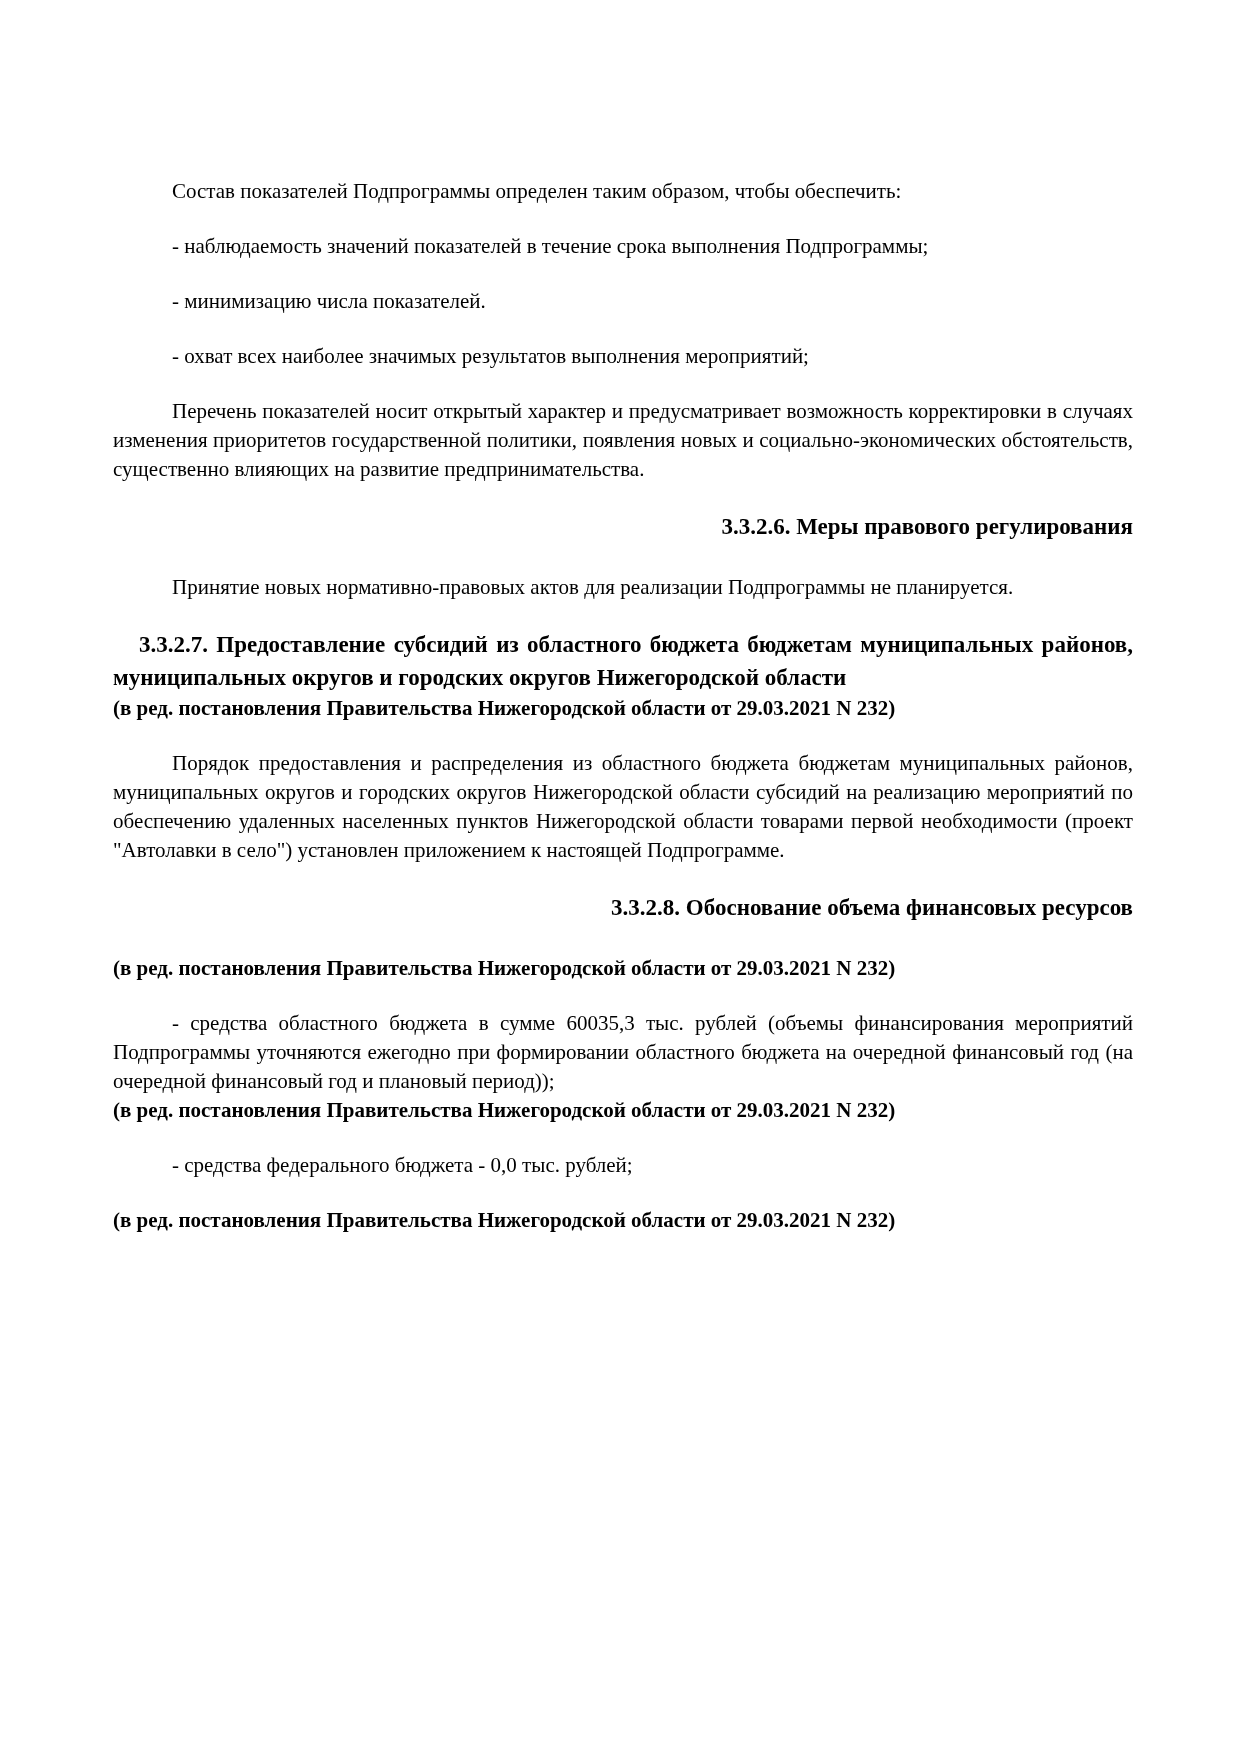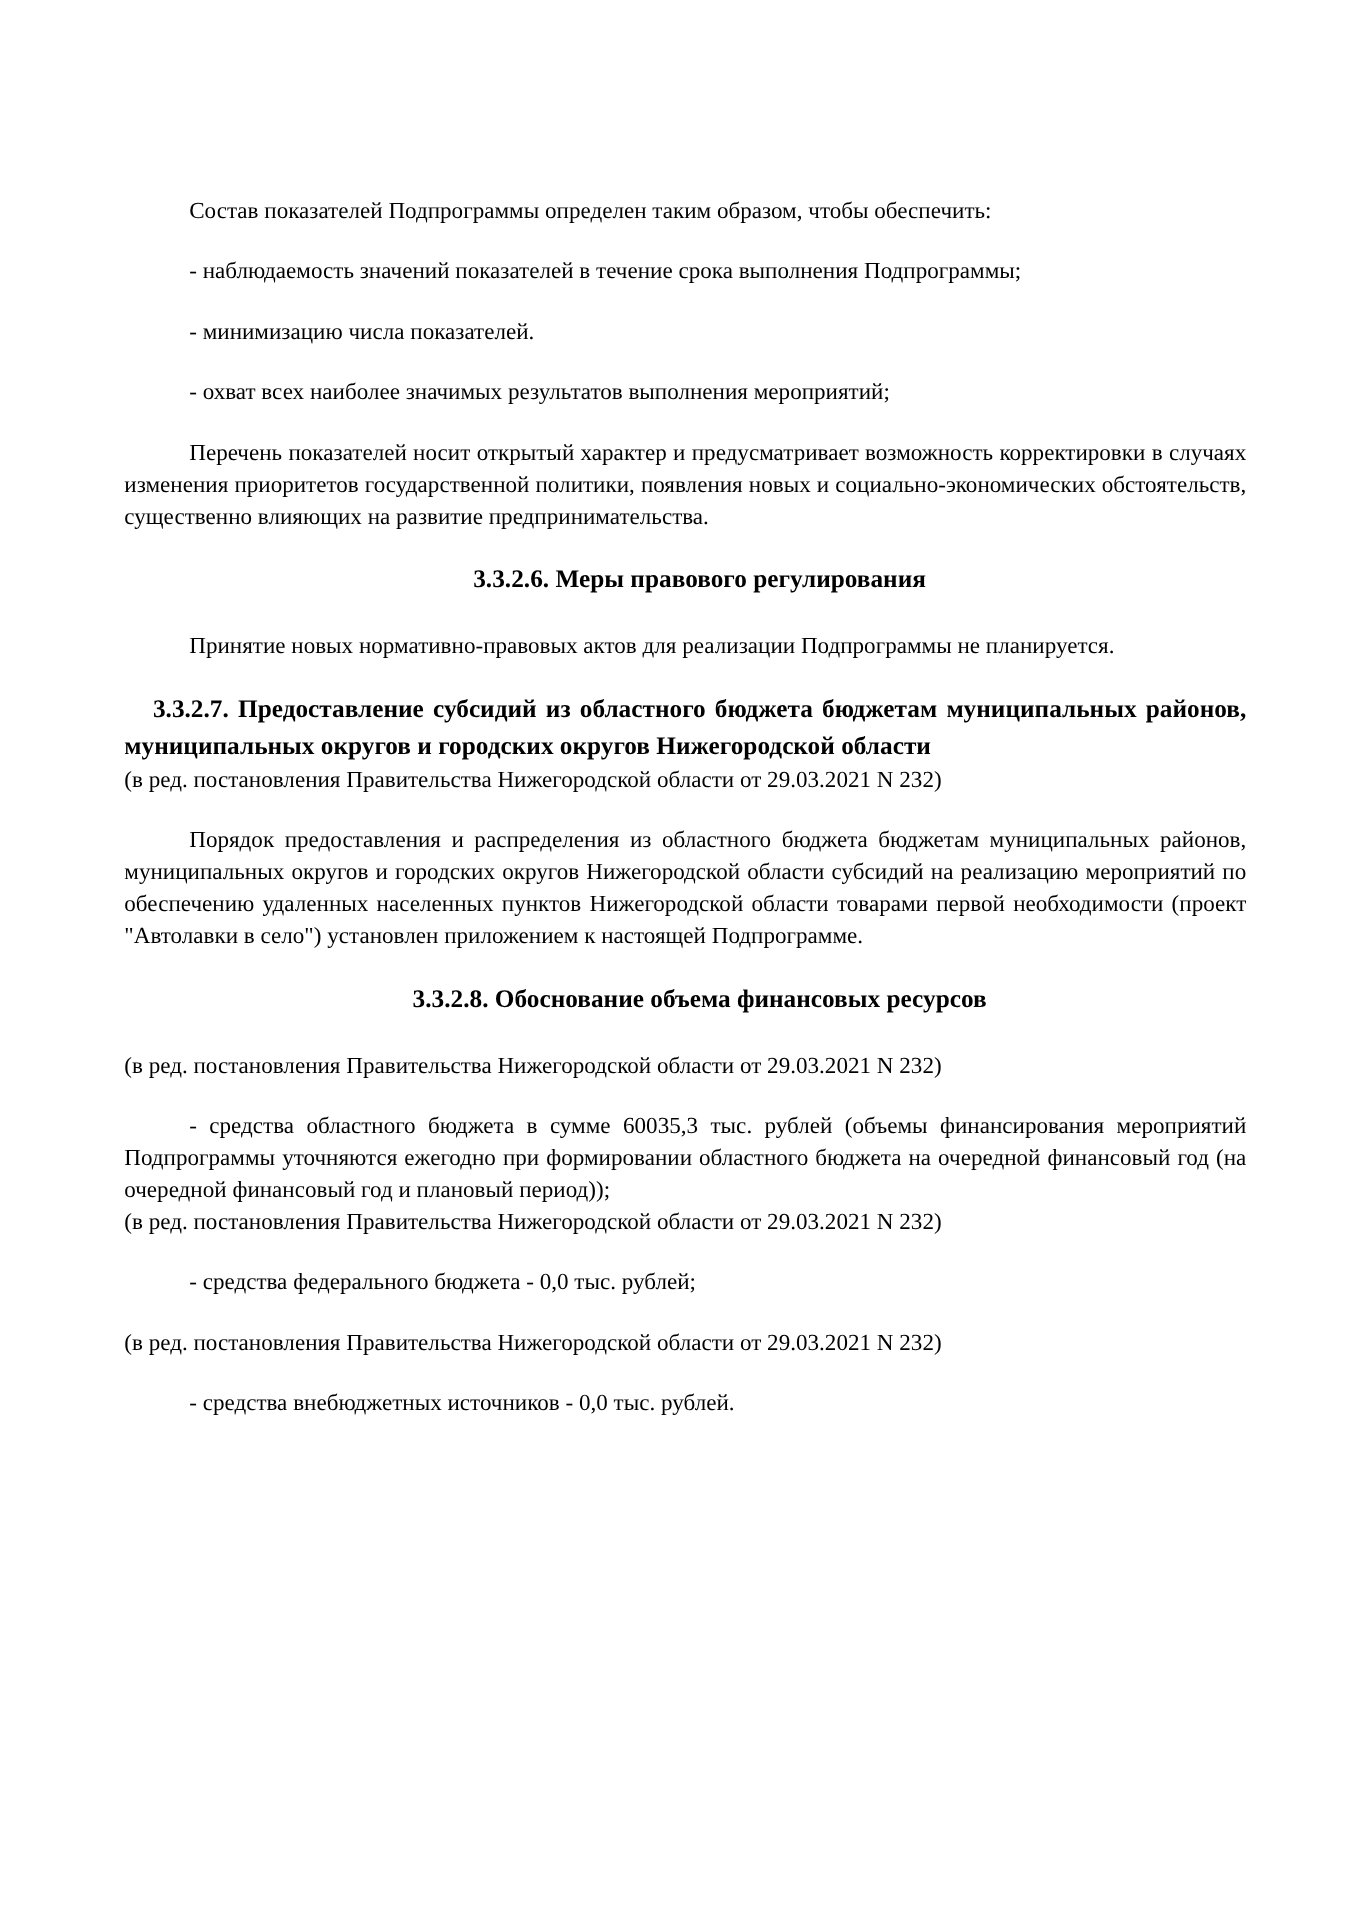--- a/index.html
+++ b/index.html
@@ -23,28 +23,28 @@
     font-size: 21px;
     line-height: 29px;
     text-align: justify;
   }
   .page h2 {
     margin: 0 0 30px 0;
     font-size: 23px;
     line-height: 33px;
     font-weight: bold;
     text-indent: 26px;
-    text-align: center;
+    text-align: right;
   }
   .page h2.justify {
     text-align: justify;
   }
   .indent { text-indent: 59px; }
   .tight  { margin-bottom: 0 !important; }
-  .vred   { text-indent: 0; }
+  .vred   { text-indent: 0; font-weight: bold; }
   .stretch { text-align-last: justify; }
 </style>
 </head>
 <body>
 
 <div class="page">
 
   <p class="indent">Состав показателей Подпрограммы определен таким образом, чтобы обеспечить:</p>
 
   <p class="indent">- наблюдаемость значений показателей в течение срока выполнения Подпрограммы;</p>
@@ -73,16 +73,15 @@
 
   <p class="indent tight">- средства областного бюджета в сумме 60035,3 тыс. рублей (объемы финансирования мероприятий Подпрограммы уточняются ежегодно при формировании областного бюджета на очередной финансовый год (на очередной финансовый год и плановый период));</p>
 
   <p class="vred">(в ред. постановления Правительства Нижегородской области от 29.03.2021 N 232)</p>
 
   <p class="indent">- средства федерального бюджета - 0,0 тыс. рублей;</p>
 
 
   <p class="vred">(в ред. постановления Правительства Нижегородской области от 29.03.2021 N 232)</p>
 
-  <p class="indent">- средства внебюджетных источников - 0,0 тыс. рублей.</p>
 
 
 </div>
 
 </body></html>

